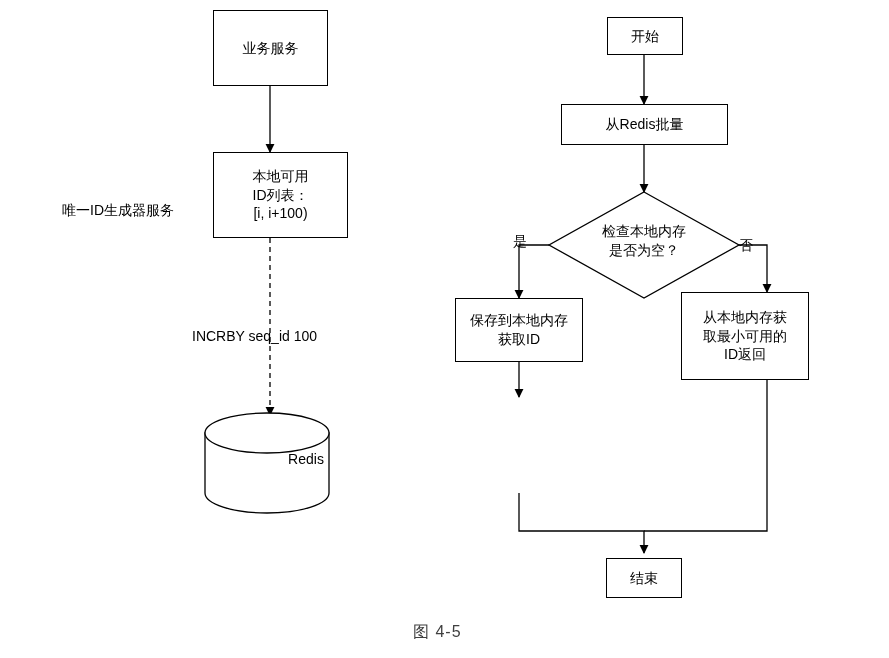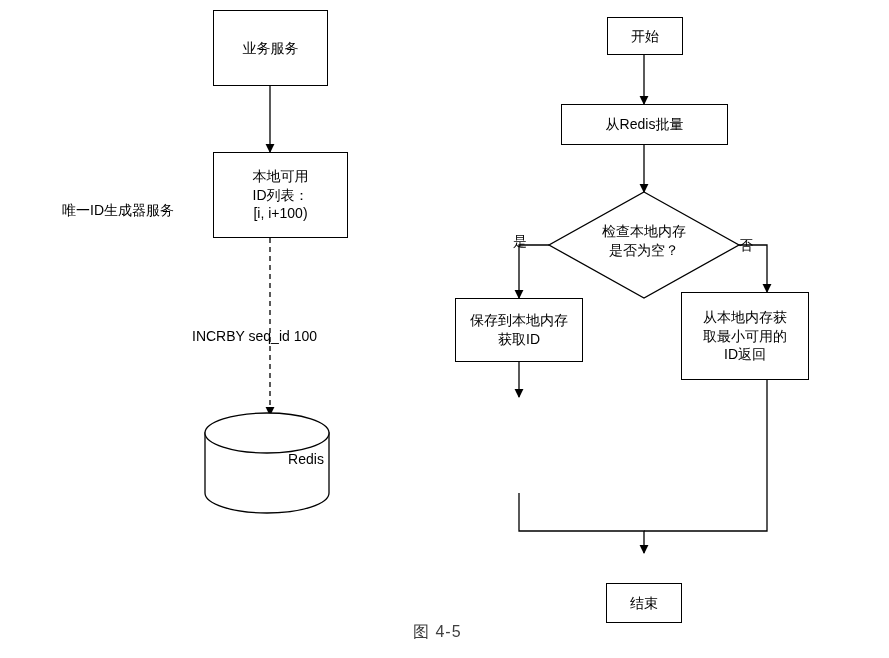--- a/index.html
+++ b/index.html
@@ -151,19 +151,19 @@
 获取ID</span>
   </div>
 
 
   <div class="node box" style="left:681px; top:292px; width:128px; height:88px;">
     <span style="white-space:pre-line;">从本地内存获
 取最小可用的
 ID返回</span>
   </div>
 
-  <div class="node box" style="left:606px; top:583px; width:76px; height:40px;">
+  <div class="node box" style="left:606px; top:558px; width:76px; height:40px;">
     <span>结束</span>
   </div>
 
   <div class="caption" style="left:413px; top:622px;">图 4-5</div>
 
 </div>
 
 </body></html>

